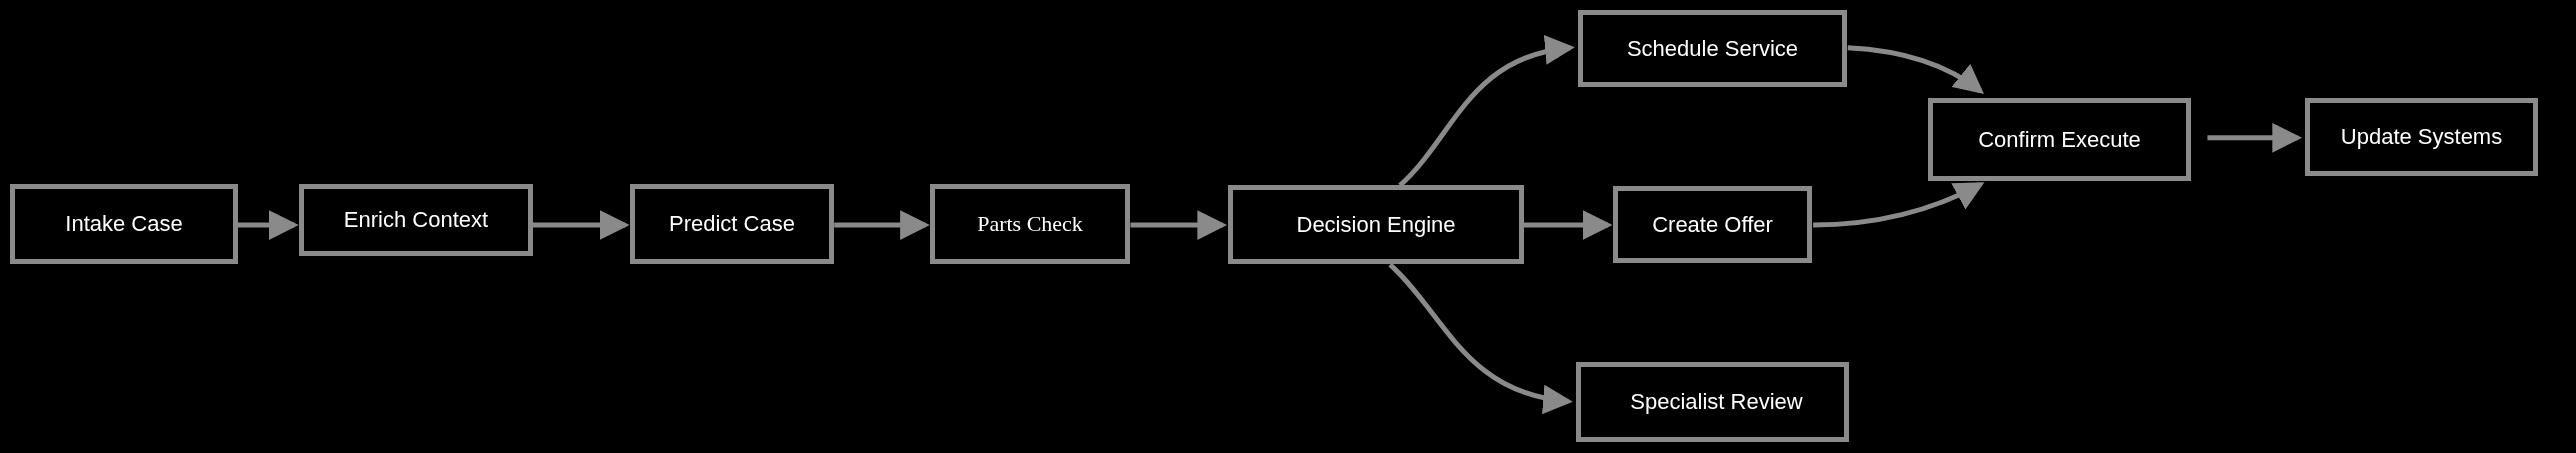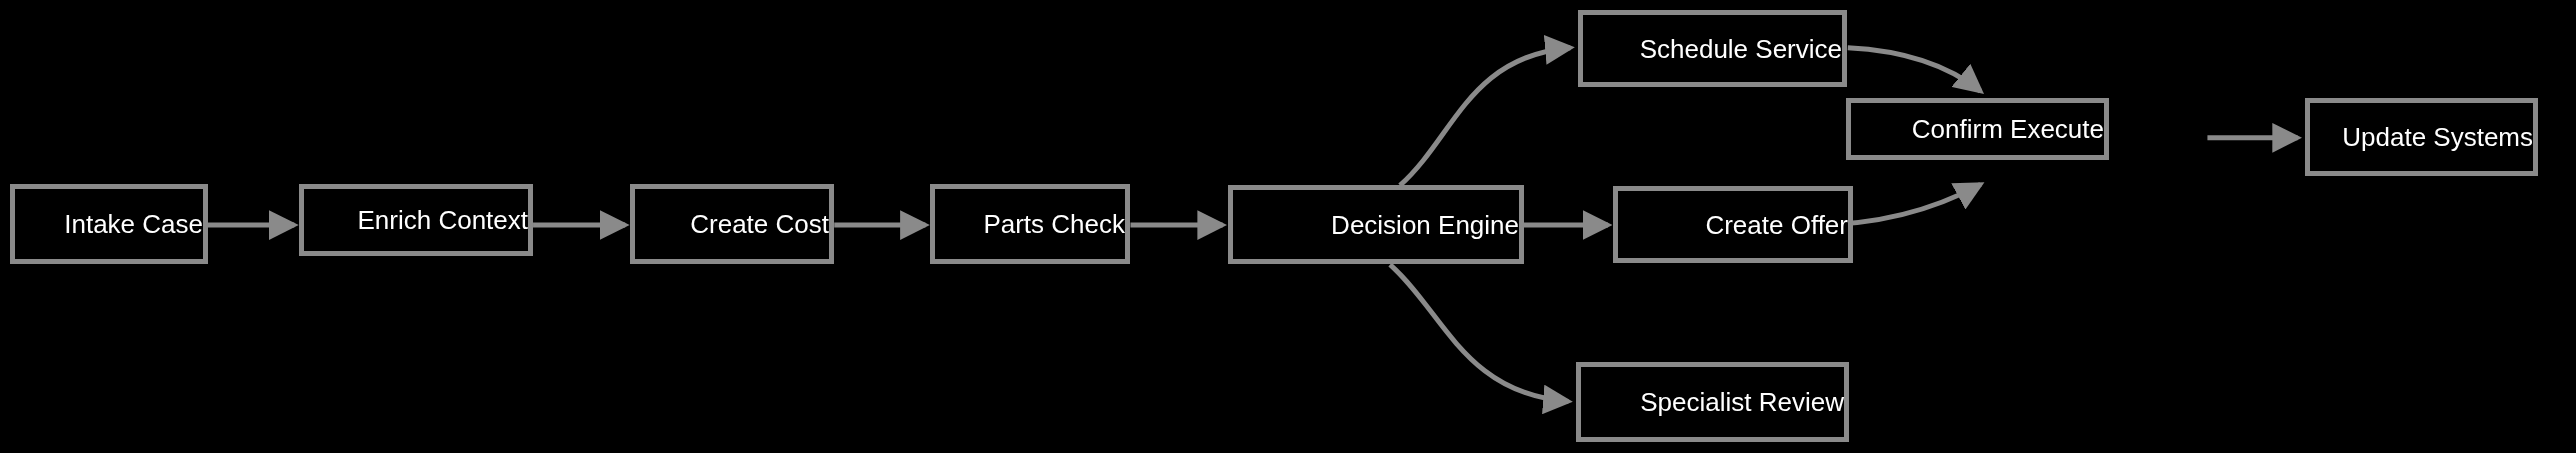--- a/index.html
+++ b/index.html
@@ -25,38 +25,38 @@
   .edges path.edge {
     fill: none;
     stroke: var(--edge, #8a8a8a);
     stroke-width: 5;
   }
   .node {
     position: absolute;
     box-sizing: border-box;
     display: flex;
     align-items: center;
-    justify-content: flex-end;
+    justify-content: center;
     background: var(--bg, #000000);
     border: 5px solid var(--border, #8a8a8a);
     color: var(--label, #ffffff);
-    font-size: 26px;
+    font-size: 22px;
     line-height: 1;
     white-space: nowrap;
   }
   
-  #n-intake    { left: 10px;   top: 184px; width: 198px; height: 80px; }
+  #n-intake    { left: 10px;   top: 184px; width: 228px; height: 80px; }
   #n-enrich    { left: 299px;  top: 184px; width: 234px; height: 72px; }
   #n-predict   { left: 630px;  top: 184px; width: 204px; height: 80px; }
-  #n-parts     { left: 930px;  top: 184px; width: 200px; height: 80px; }
+  #n-parts     { left: 930px;  top: 184px; width: 200px; height: 80px; font-family: Liberation Serif, serif; }
   #n-decision  { left: 1228px; top: 185px; width: 296px; height: 79px; }
   #n-schedule  { left: 1578px; top: 10px;  width: 269px; height: 77px; }
-  #n-create    { left: 1613px; top: 186px; width: 240px; height: 77px; }
+  #n-create    { left: 1613px; top: 186px; width: 199px; height: 77px; }
   #n-specialist{ left: 1576px; top: 362px; width: 273px; height: 80px; padding-left: 8px; }
-  #n-confirm   { left: 1846px; top: 98px;  width: 263px; height: 62px; }
+  #n-confirm   { left: 1928px; top: 98px;  width: 263px; height: 83px; }
   #n-update    { left: 2305px; top: 98px;  width: 233px; height: 78px; }
 </style>
 </head>
 <body>
 
 <div class="canvas" style="--bg: #000000; --border: #8a8a8a; --edge: #8a8a8a; --label: #ffffff;">
 
   <svg class="edges" viewBox="0 0 2600 458" xmlns="http://www.w3.org/2000/svg">
     <defs>
       <marker id="arrowhead" viewBox="0 0 10 10" refX="8.5" refY="5" markerWidth="6" markerHeight="6" orient="auto-start-reverse">
@@ -75,21 +75,21 @@
     <path class="edge" marker-end="url(#arrowhead)" d="M2228,139 H2319"></path>
   </svg>
 
   <div class="node" id="n-intake">
     <span>Intake Case</span>
   </div>
   <div class="node" id="n-enrich">
     <span>Enrich Context</span>
   </div>
   <div class="node" id="n-predict">
-    <span>Create Cost</span>
+    <span>Predict Case</span>
   </div>
   <div class="node" id="n-parts">
     <span>Parts Check</span>
   </div>
   <div class="node" id="n-decision">
     <span>Decision Engine</span>
   </div>
   <div class="node" id="n-schedule">
     <span>Schedule Service</span>
   </div>

